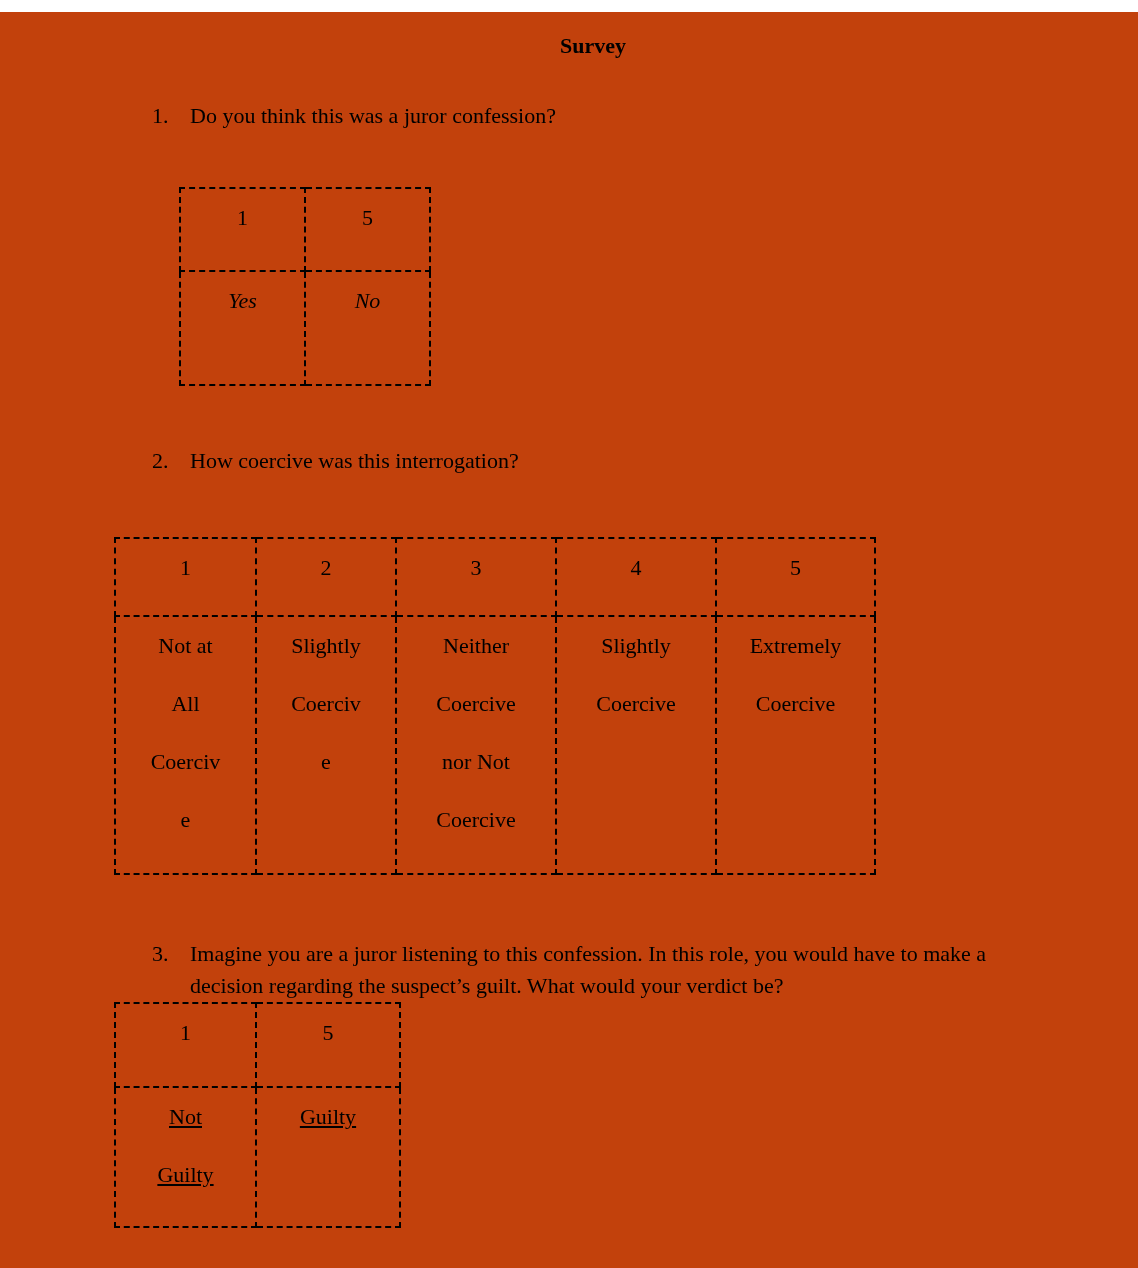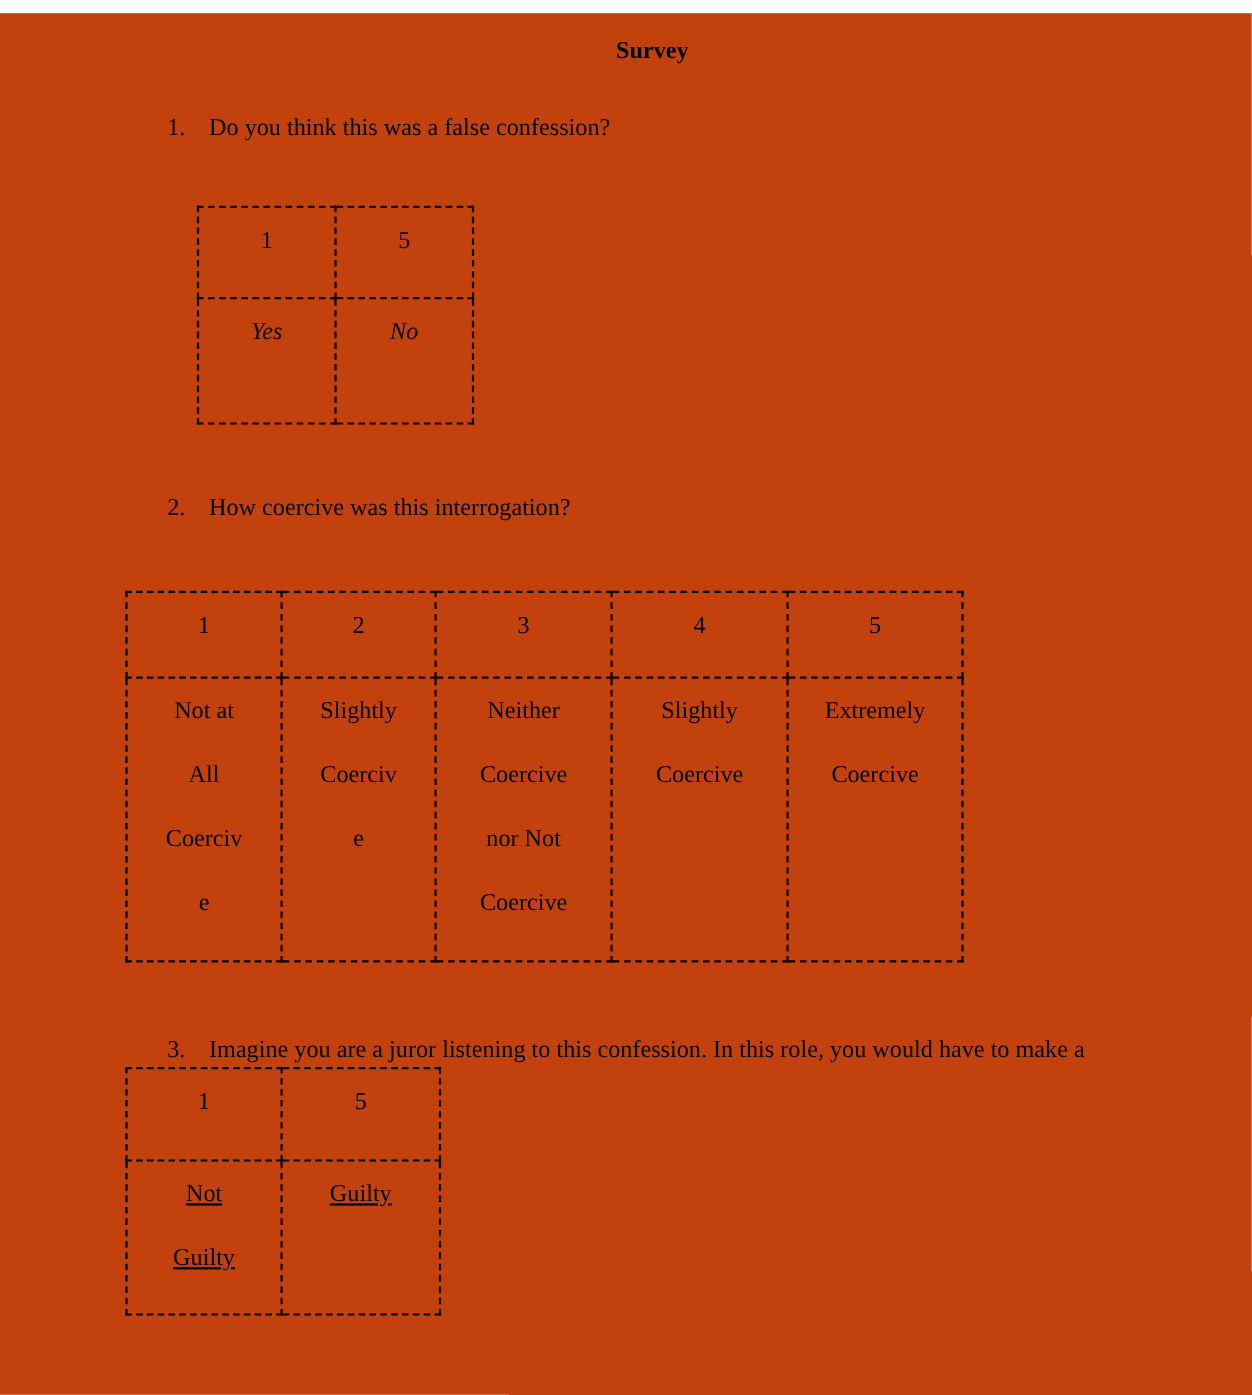--- a/index.html
+++ b/index.html
@@ -87,21 +87,21 @@
 </head>
 <body>
 
 <div class="page">
 
   <div class="doc-title">Survey</div>
 
   <div class="question q1">
     <span class="q-num">1.</span>
     <span class="q-text">
-        <div class="line">Do you think this was a false confession?</div>
+        <div class="line">Do you think this was a juror confession?</div>
       </span>
   </div>
 
   <table class="survey t1">
     <colgroup>
         <col>
         <col>
       </colgroup>
     <tbody>
         <tr class="hdr">
@@ -183,20 +183,21 @@
             <div class="line">Coercive</div>
           </td>
     </tr>
   </tbody>
     </table>
 
   <div class="question q3">
     <span class="q-num">3.</span>
     <span class="q-text">
         <div class="line">Imagine you are a juror listening to this confession. In this role, you would have to make a</div>
+        <div class="line">decision regarding the suspect’s guilt. What would your verdict be?</div>
       </span>
   </div>
 
   <table class="survey t3">
     <colgroup>
         <col class="c1">
         <col class="c2">
       </colgroup>
     <tbody>
         <tr class="hdr">

